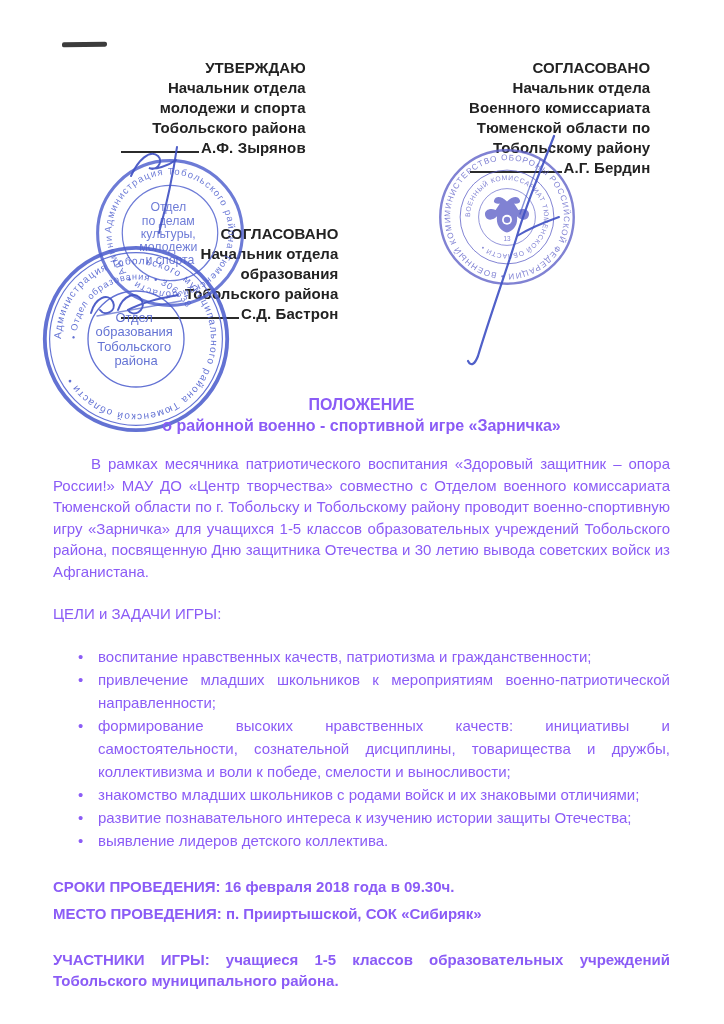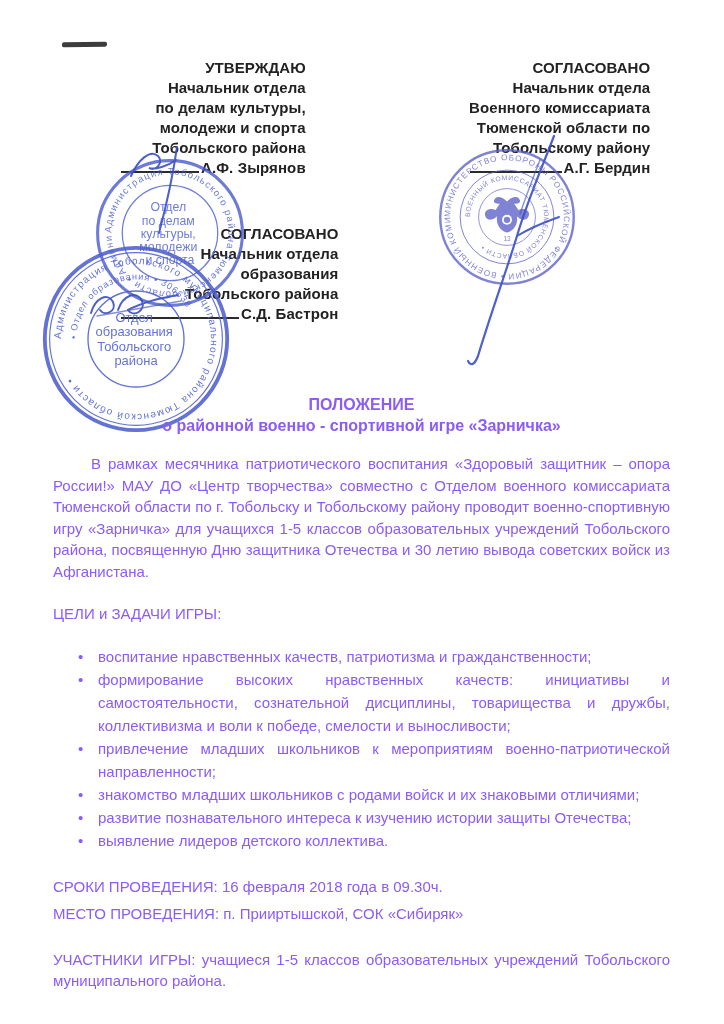--- a/index.html
+++ b/index.html
@@ -33,40 +33,39 @@
   .intro { margin-top:17px; text-align:justify; text-indent:38px; }
   .section-heading { margin-top:21px; }
   ul.goals { margin-top:20px; margin-left:45px; list-style:none; }
   ul.goals li {
     position:relative; text-align:justify; line-height:23px;
   }
   ul.goals li::before {
     content:"\2022"; position:absolute; left:-20px; top:0;
     font-size:15px;
   }
-  .plain-line { margin-top:24px; }
+  .plain-line { margin-top:24px;font-weight:bold; }
   .justified { text-align:justify; }
   
   .stamp { position:absolute; filter:blur(0.45px); pointer-events:none; }
   .stamp-culture  { left:93px;  top:156px; opacity:0.82; }
   .stamp-education{ left:40px;  top:243px; opacity:0.88; }
   .stamp-military { left:436px; top:146px; opacity:0.78; }
   .sig-overlay { position:absolute; left:0; top:0; pointer-events:none; }
 </style>
 </head>
 <body>
 
 <div class="page">
 
   <div class="artifact-dash"></div>
 
   <div class="approval" style="left:121px; top:58px;">
     <div>УТВЕРЖДАЮ</div>
     <div>Начальник отдела</div>
-    <div>по делам культуры,</div>
     <div>молодежи и спорта</div>
     <div>Тобольского района</div>
     <div class="sig-row">
       <span class="sig-line" style="width:78px;"></span><span>А.Ф. Зырянов</span>
     </div>
   </div>
 
   <div class="approval" style="left:469px; top:58px;">
     <div>СОГЛАСОВАНО</div>
     <div>Начальник отдела</div>
@@ -179,22 +178,22 @@
       <div>ПОЛОЖЕНИЕ</div>
       <div>о районной военно - спортивной игре «Зарничка»</div>
     </div>
 
     <p class="intro">В рамках месячника патриотического воспитания «Здоровый защитник – опора России!» МАУ ДО «Центр творчества» совместно с Отделом военного комиссариата Тюменской области по г. Тобольску и Тобольскому району проводит военно-спортивную игру «Зарничка» для учащихся 1-5 классов образовательных учреждений Тобольского района, посвященную Дню защитника Отечества и 30 летию вывода советских войск из Афганистана.</p>
 
     <div class="section-heading">ЦЕЛИ и ЗАДАЧИ ИГРЫ:</div>
 
     <ul class="goals">
       <li>воспитание нравственных качеств, патриотизма и гражданственности;</li>
+      <li>привлечение младших школьников к мероприятиям военно-патриотической направленности;</li>
       <li>формирование высоких нравственных качеств: инициативы и самостоятельности, сознательной дисциплины, товарищества и дружбы, коллективизма и воли к победе, смелости и выносливости;</li>
-      <li>привлечение младших школьников к мероприятиям военно-патриотической направленности;</li>
       <li>знакомство младших школьников с родами войск и их знаковыми отличиями;</li>
       <li>развитие познавательного интереса к изучению истории защиты Отечества;</li>
       <li>выявление лидеров детского коллектива.</li>
     </ul>
 
     <div class="plain-line">СРОКИ ПРОВЕДЕНИЯ: 16 февраля 2018 года в 09.30ч.</div>
 
     <div class="plain-line" style="margin-top:6px;">МЕСТО ПРОВЕДЕНИЯ: п. Прииртышской, СОК «Сибиряк»</div>
 
     <p class="plain-line justified" style="">УЧАСТНИКИ ИГРЫ: учащиеся 1-5 классов образовательных учреждений Тобольского муниципального района.</p>

